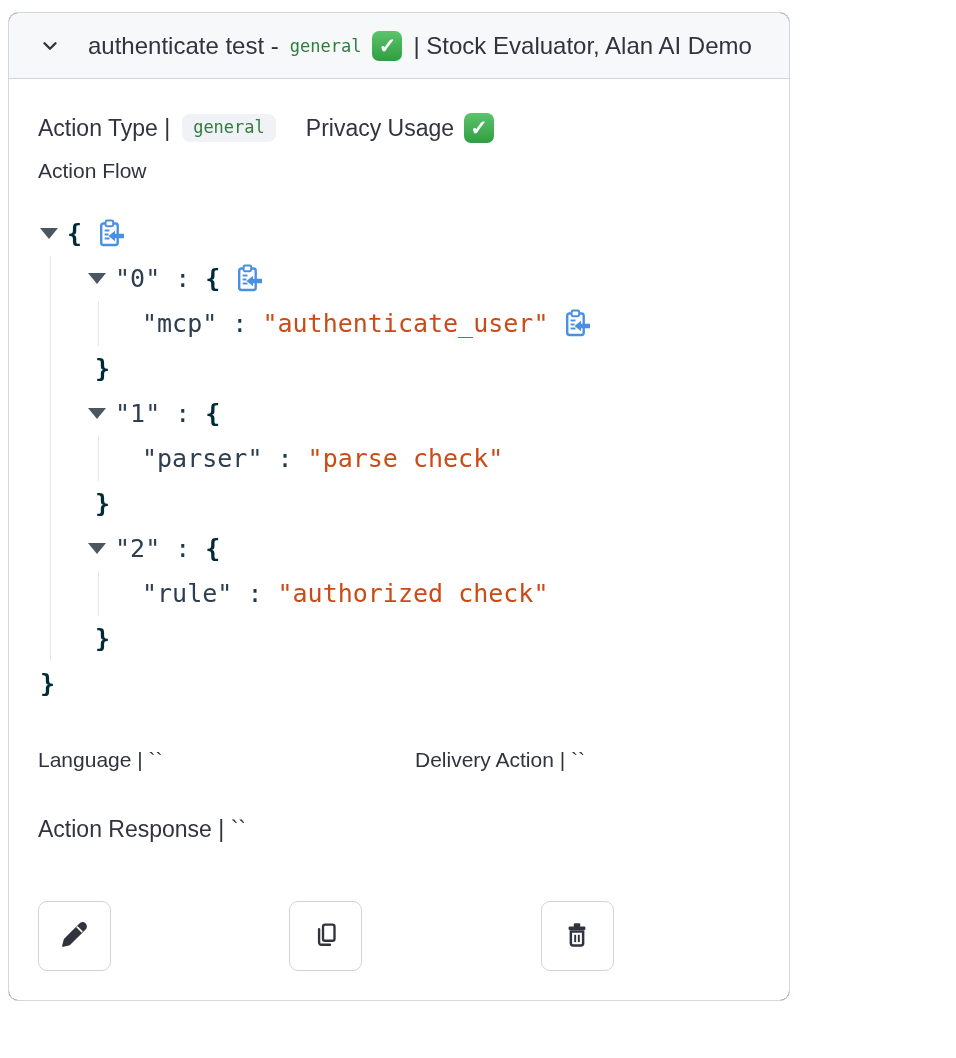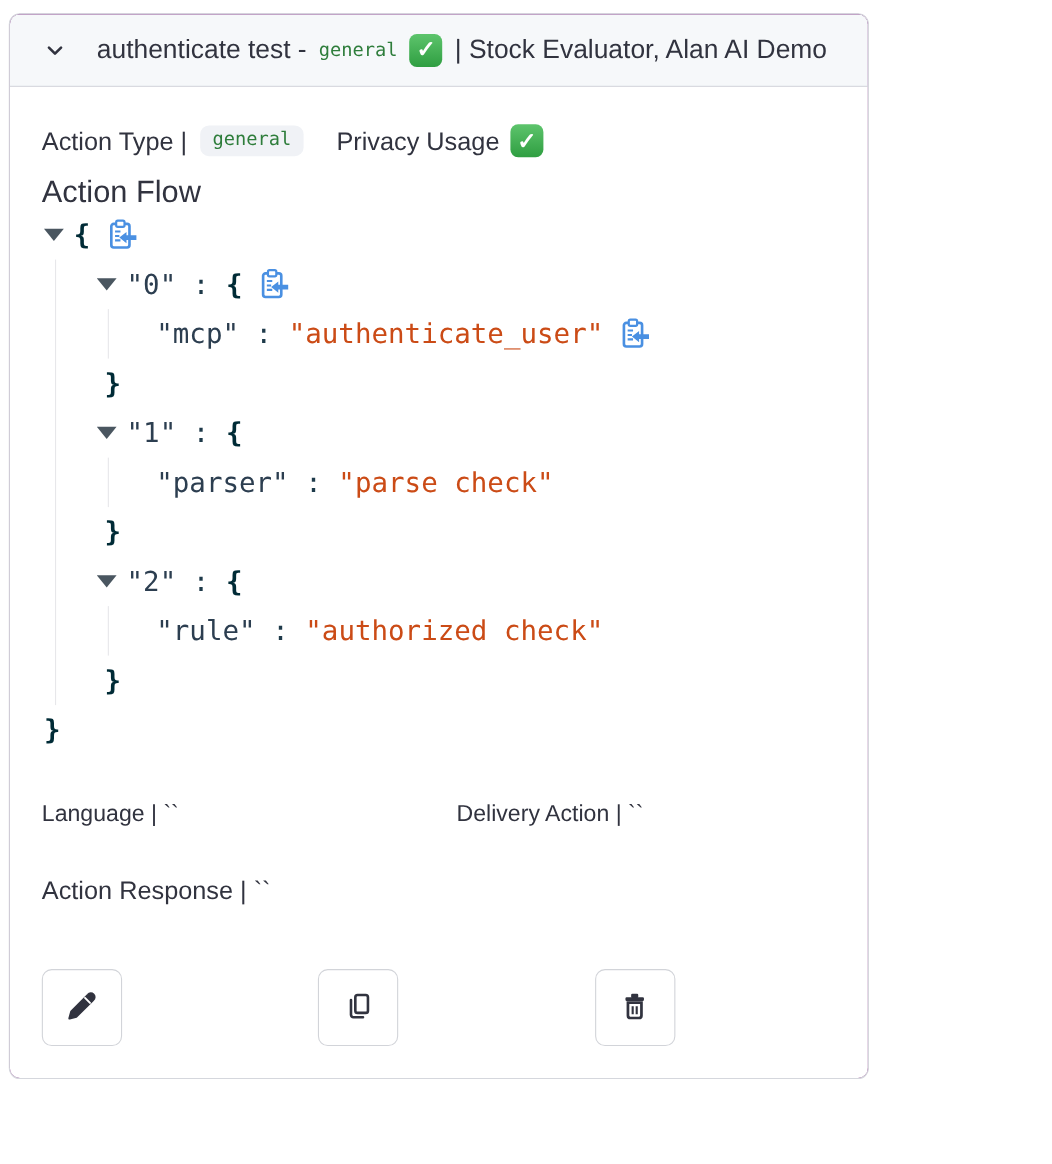--- a/index.html
+++ b/index.html
@@ -33,21 +33,21 @@
     color:#fff; font-weight:700; font-size:21px; flex:none;
   }
   
   .card-body { padding:34px 29px 29px 29px; background:#fff; }
   .meta-row { display:flex; align-items:center; font-size:23px; margin-bottom:16px; }
   .badge {
     background:#f0f2f6; border-radius:8px; padding:5px 11px 6px;
     margin-left:12px; line-height:1;
   }
   .privacy { margin-left:30px; display:flex; align-items:center; gap:10px; }
-  .section-label { font-size:28px; }
+  .section-label { font-size:21px; margin-bottom:28px; }
   
   .jtree {
     font-family:"DejaVu Sans Mono", monospace;
     font-size:25px; margin:0 0 42px 2px;
   }
   .jrow { display:flex; align-items:center; height:45px; white-space:pre; }
   .tri {
     width:0; height:0; flex:none;
     border-left:9px solid transparent; border-right:9px solid transparent;
     border-top:11px solid #4a5660;

